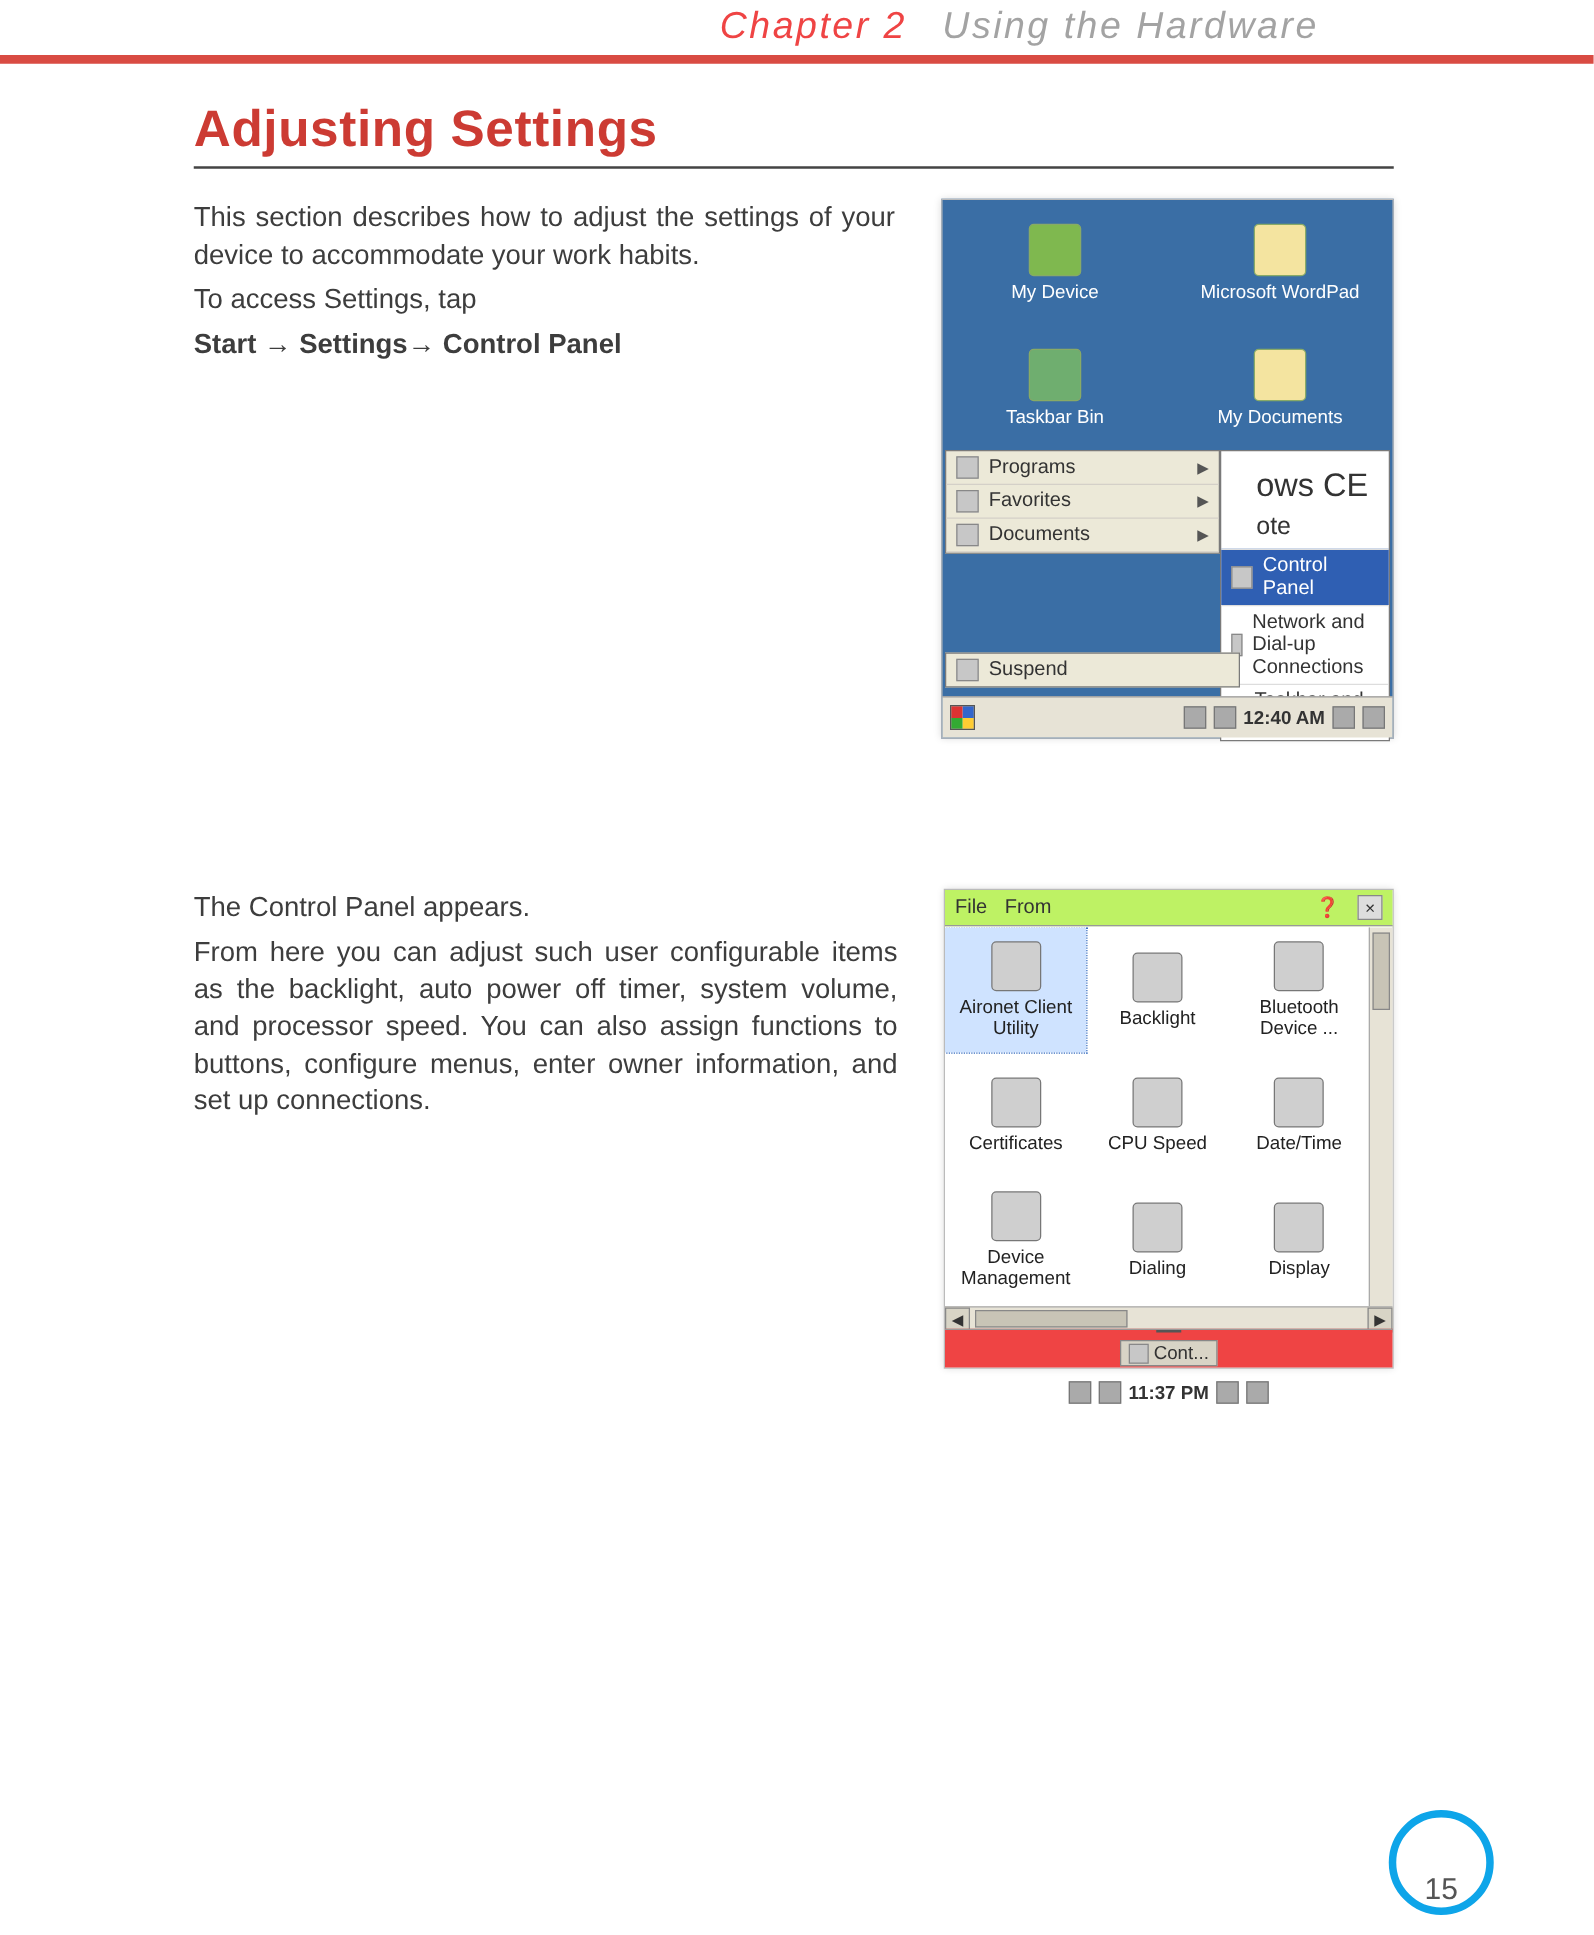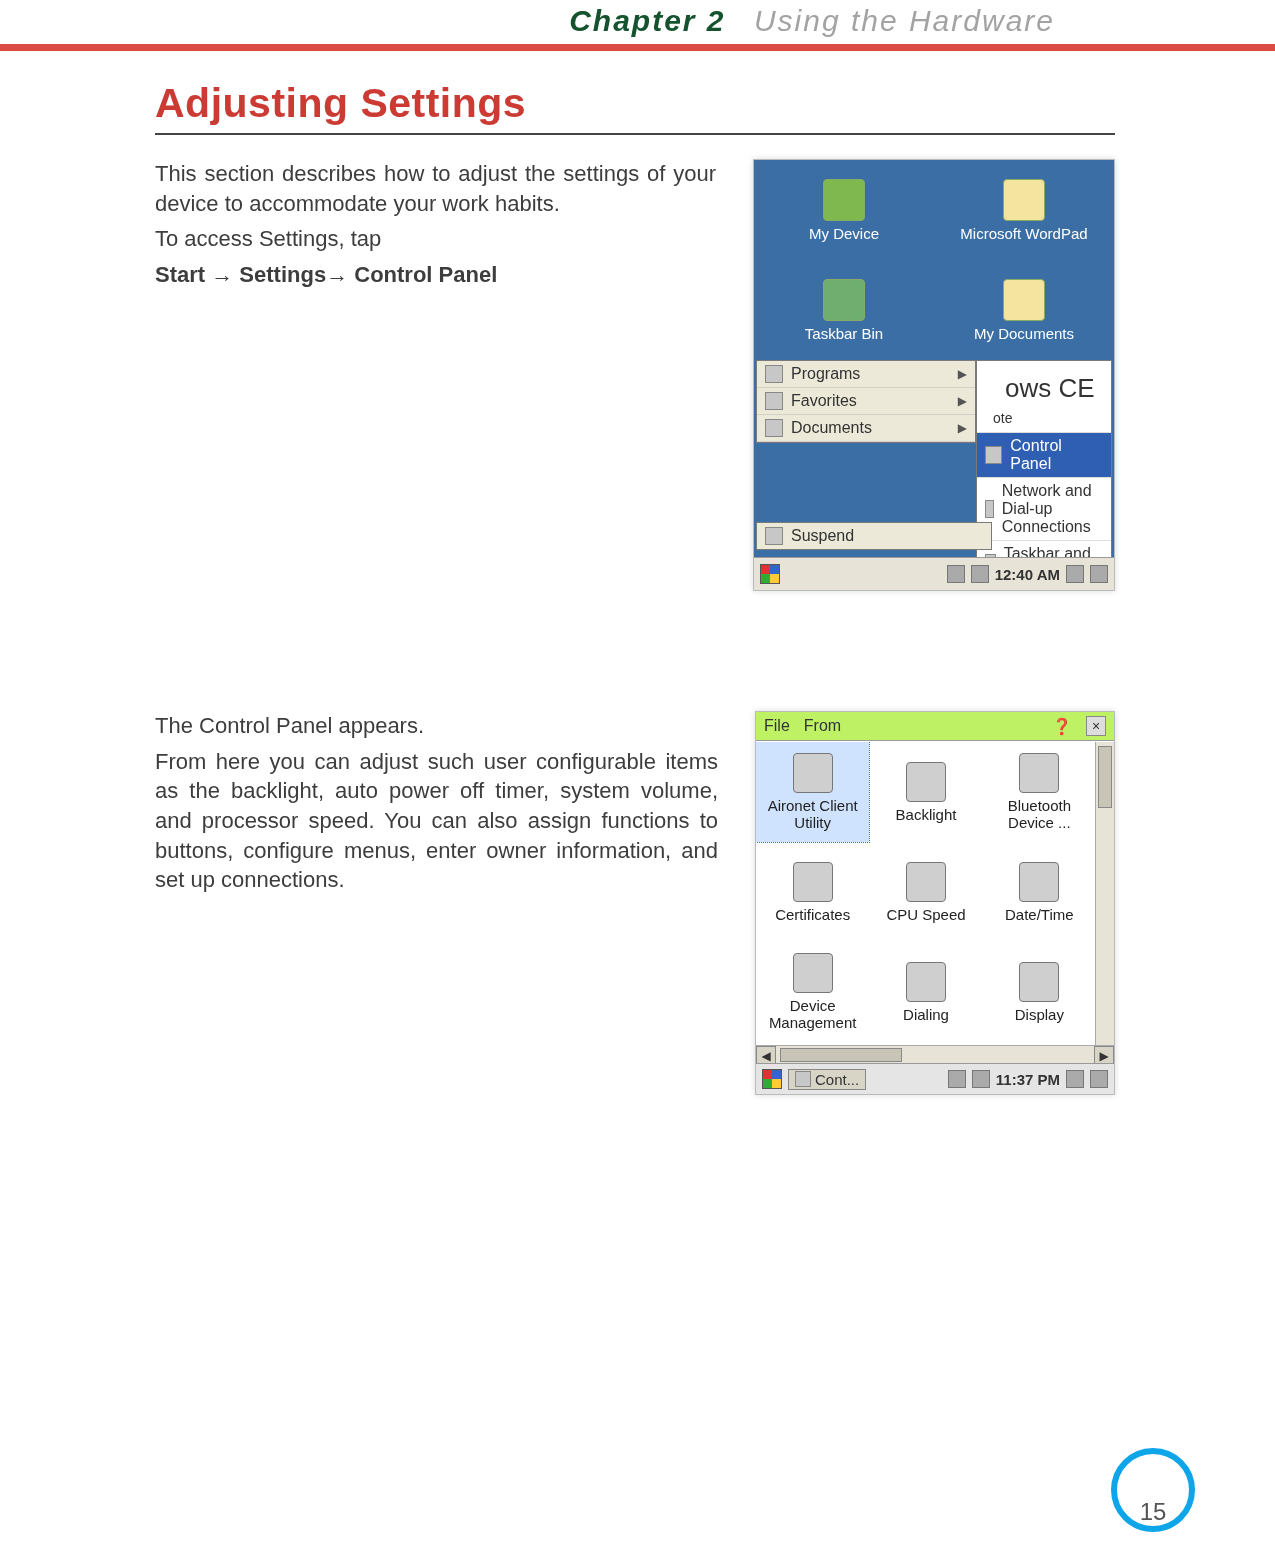--- a/index.html
+++ b/index.html
@@ -2,21 +2,21 @@
 <html><head>
 <meta charset="utf-8">
 <style>
   @page { size: 1275px 1548px; margin: 0; }
   html, body { margin: 0; padding: 0; width: 1275px; height: 1548px; background: #fff; font-family: Arial, Helvetica, sans-serif; color: #333; }
   .page { position: relative; width: 1275px; height: 1548px; }
 
   
   .hdr { position: absolute; left: 0; right: 0; top: 0; height: 44px; }
   .hdr-text { text-align: right; padding-right: 220px; padding-top: 4px; font-size: 30px; letter-spacing: 2px; }
-  .hdr-chapter { color: #14532d; font-weight: bold; font-style: italic; margin-top: 31px; }
+  .hdr-chapter { color: #ef4444; font-weight: normal; font-style: italic; margin-top: 31px; }
   .hdr-title   { color: #a3a3a3; font-style: italic; margin-left: 18px; }
   .hdr-rule { position: absolute; left: 0; right: 0; top: 44px; height: 7px; background: #d94b43; }
 
   
   .col { position: absolute; left: 155px; top: 80px; width: 960px; }
 
   h1.section-heading { color: #cc3b33; font-size: 41px; font-weight: bold; margin: 0 0 6px 0; letter-spacing: 0.5px; }
   .section-rule { height: 2px; background: #444; width: 100%; margin-bottom: 24px; }
 
   .row { display: flex; align-items: flex-start; gap: 24px; }
@@ -69,21 +69,21 @@
   .cp-item.sel { background: #cfe3ff; outline: 1px dotted #3b6fbf; }
   .cp-item .ci { width: 38px; height: 38px; border: 1px solid #777; background: #cfcfcf; border-radius: 4px; }
 
   .cp-scroll { position:absolute; right:0; top:30px; bottom:48px; width:18px; background:#e7e3d6; border-left:1px solid #aaa; }
   .cp-scroll .thumb { position:absolute; left:2px; right:2px; top:4px; height:60px; background:#c8c4b6; border:1px solid #888; }
   .cp-hscroll { position:absolute; left:0; right:0; bottom:30px; height:18px; background:#e7e3d6; border-top:1px solid #aaa; display:flex; }
   .cp-hscroll .btn { width:18px; height:18px; border:1px solid #888; background:#d8d4c6; display:flex; align-items:center; justify-content:center; font-size:12px; }
   .cp-hscroll .track { flex:1; position:relative; }
   .cp-hscroll .thumb { position:absolute; top:2px; bottom:2px; left:4px; width:120px; background:#c8c4b6; border:1px solid #888; }
 
-  .taskbar2 { position: absolute; left: 0; right: 0; bottom: 0; height: 30px; background: #e5e5e5; border-top: 1px solid #999; display: flex; align-items: center; font-size: 15px; padding: 0 6px; gap: 6px; }
+  .taskbar2 { position: absolute; left: 0; right: 0; bottom: 0; height: 30px; background: #ef4444; border-top: 1px solid #999; display: flex; align-items: center; font-size: 15px; padding: 0 6px; gap: 6px; flex-direction: column; }
   .taskbar2 .winflag { width: 18px; height: 18px; display: inline-block; background:
     linear-gradient(#d33 0 50%, #3a3 0) left/50% 100% no-repeat,
     linear-gradient(#36c 0 50%, #fc3 0) right/50% 100% no-repeat; border:1px solid #555; }
   .taskbar2 .btn { border:1px solid #888; background:#d8d4c6; padding:1px 6px; display:flex; align-items:center; gap:4px; }
   .taskbar2 .btn .mi { width:14px; height:14px; background:#c7c7c7; border:1px solid #888; display:inline-block; }
   .taskbar2 .spacer { flex:1; }
   .taskbar2 .tray { display:flex; align-items:center; gap:6px; font-weight:bold; }
   .taskbar2 .ti { width:16px; height:16px; background:#aaa; border:1px solid #777; display:inline-block; }
 
   
@@ -149,21 +149,21 @@
             </div>
           <div class="item">
               <span class="mi"></span>
               <span>Documents</span>
               <span class="arrow">▶</span>
             </div>
         </div>
 
         <div class="startmenu-right">
           <div class="banner">ows CE</div>
-          <div style="padding:0 8px 6px 16px; font-size:14px;">ote</div>
+          <div style="padding:0 8px 6px 28px; font-size:20px;">ote</div>
           <div class="subrow" style="background:#2f5fb3; color:#ffffff;">
               <span class="mi"></span>
               <span>Control Panel</span>
             </div>
           <div class="subrow">
               <span class="mi"></span>
               <span>Network and Dial-up Connections</span>
             </div>
           <div class="subrow">
               <span class="mi"></span>

